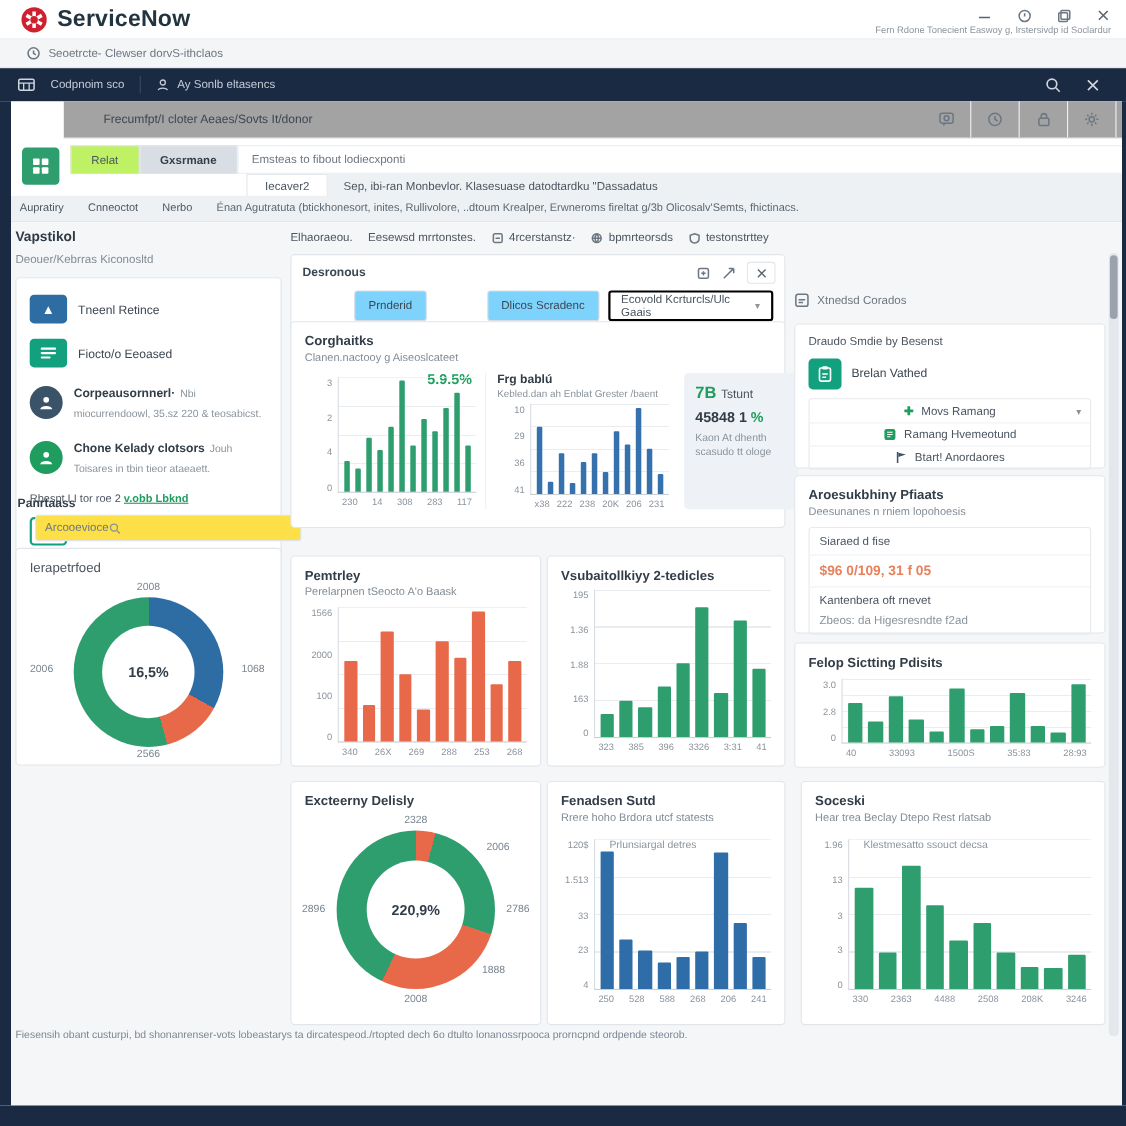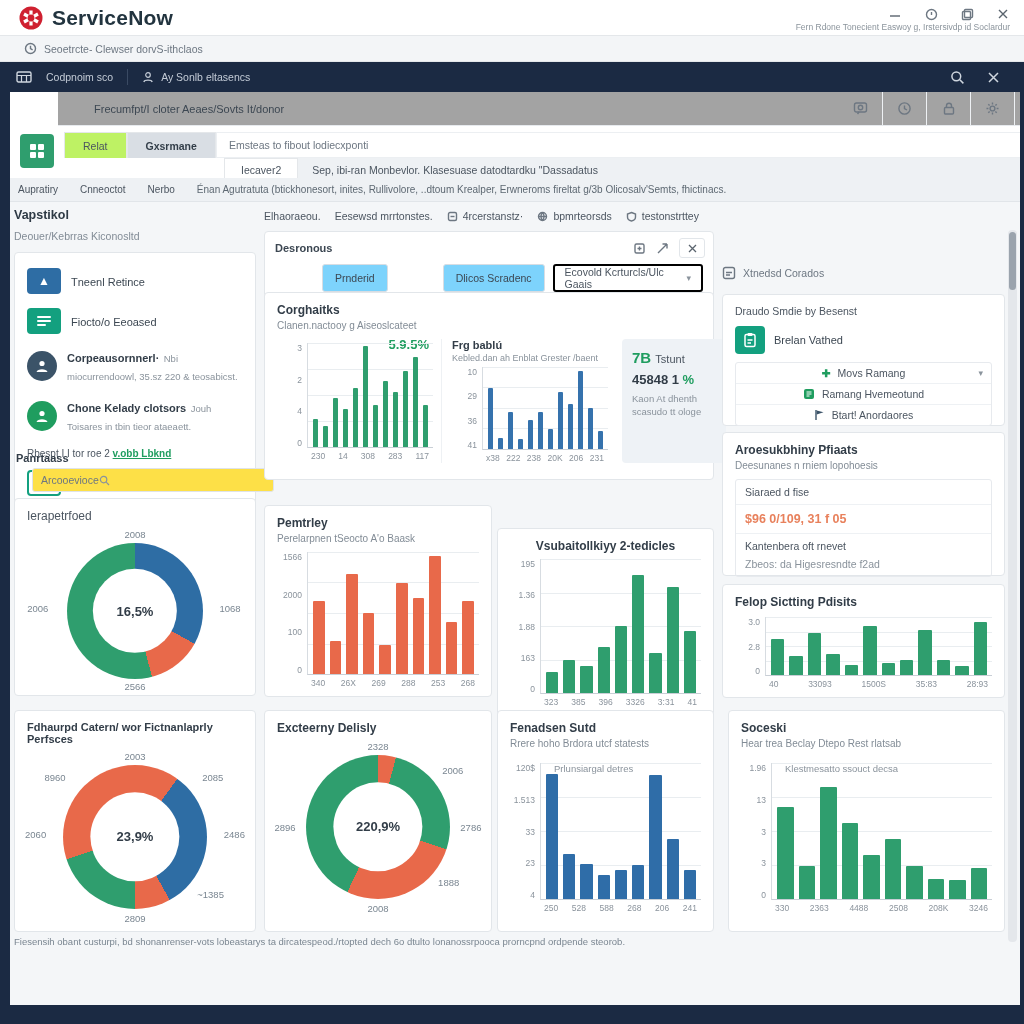--- a/index.html
+++ b/index.html
@@ -144,21 +144,21 @@
   .plan-card { left:722px; top:432px; width:283px; height:144px; }
   .plan-box { border:1px solid #e7eaee; border-radius:3px; margin-top:8px; }
   .plan-row { font-size:10.5px; color:#4b5560; padding:6px 9px; border-top:1px solid #eef1f4; }
   .plan-row:first-child { border-top:none; }
   .plan-amount { font-size:12.5px; font-weight:bold; color:#e8815c; padding:7px 9px; border-top:1px solid #eef1f4; }
   .plan-row.muted { color:#8a939c; border-top:none; padding-top:0; }
   .felop-card { left:722px; top:584px; width:283px; height:114px; }
 
   
   .pem-card  { left:264px; top:505px; width:228px; height:192px; }
-  .vsub-card { left:497px; top:528px; width:217px; height:192px;text-align:center; }
+  .vsub-card { left:497px; top:505px; width:217px; height:192px; }
   .b1-card { left:14px;  top:710px; width:242px; height:222px; }
   .b2-card { left:264px; top:710px; width:228px; height:222px; }
   .b3-card { left:497px; top:710px; width:217px; height:222px; }
   .b4-card { left:728px; top:710px; width:277px; height:222px; }
   .sbdonut-card { left:14px; top:498px; width:242px; height:198px; }
 
   .chart-h110 { height:118px; margin-top:4px; }
   .chart-h96  { height:96px; }
   .chart-h128 { height:136px; margin-top:8px; }
   .chart-h70  { height:72px; margin-top:8px; }
@@ -719,37 +719,20 @@
             <span>40</span>
             <span>33093</span>
             <span>1500S</span>
             <span>35:83</span>
             <span>28:93</span>
           </div>
         </div>
       </div>
   </div>
 
-  <div class="card b1-card card-pad">
-    <h3 class="card-title" style="font-size:11px;">Fdhaurpd Catern/ wor Fictnanlaprly Perfsces</h3>
-    <div class="donut-area tall donut-wrap">
-        <div class="donut-ring" style="background: conic-gradient(rgb(232, 105, 74) 0%, rgb(232, 105, 74) 10%, rgb(46, 109, 164) 10%, rgb(46, 109, 164) 42%, rgb(232, 105, 74) 42%, rgb(232, 105, 74) 50%, rgb(47, 158, 110) 50%, rgb(47, 158, 110) 70%, rgb(232, 105, 74) 70%, rgb(232, 105, 74) 100%);">
-          <div class="donut-hole">
-            <span>23,9%</span>
-          </div>
-        </div>
-        <span class="donut-label" style="left: 50%; top: 3%;">2003</span>
-        <span class="donut-label" style="left: 86%; top: 15%;">2085</span>
-        <span class="donut-label" style="left: 96%; top: 48%;">2486</span>
-        <span class="donut-label" style="left: 85%; top: 83%;">~1385</span>
-        <span class="donut-label" style="left: 50%; top: 97%;">2809</span>
-        <span class="donut-label" style="left: 4%; top: 48%;">2060</span>
-        <span class="donut-label" style="left: 13%; top: 15%;">8960</span>
-      </div>
-  </div>
 
   <div class="card b2-card card-pad">
     <h3 class="card-title">Excteerny Delisly</h3>
     <div class="donut-area tall donut-wrap">
         <div class="donut-ring" style="background: conic-gradient(rgb(232, 105, 74) 0%, rgb(232, 105, 74) 4%, rgb(47, 158, 110) 4%, rgb(47, 158, 110) 30%, rgb(232, 105, 74) 30%, rgb(232, 105, 74) 57%, rgb(47, 158, 110) 57%, rgb(47, 158, 110) 100%);">
           <div class="donut-hole">
             <span>220,9%</span>
           </div>
         </div>
         <span class="donut-label" style="left: 50%; top: 3%;">2328</span>

